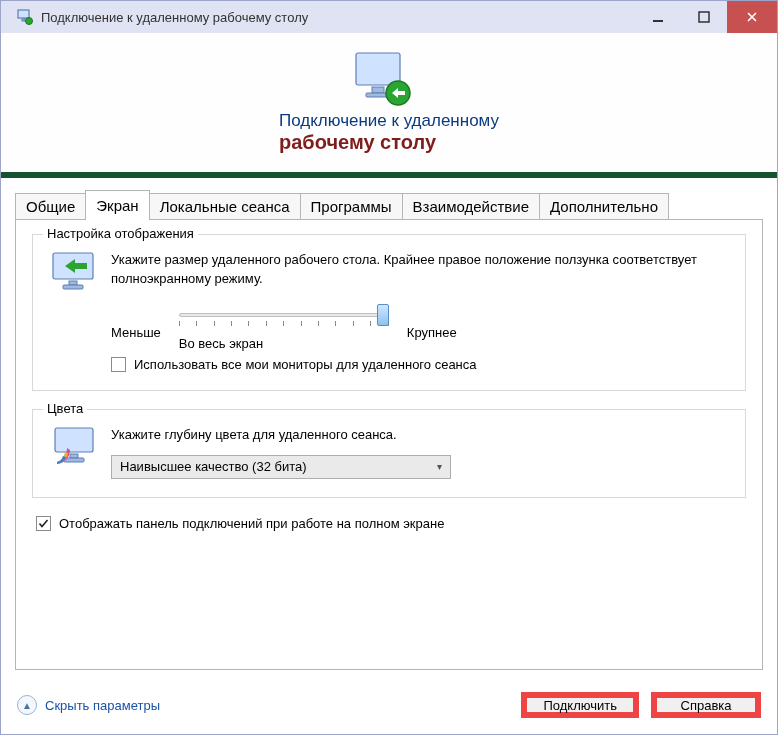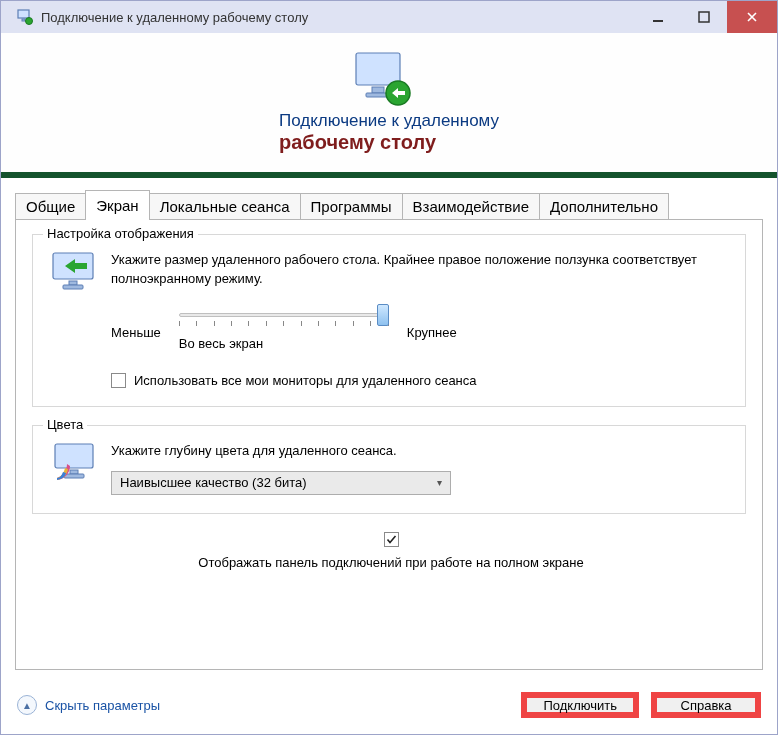--- a/index.html
+++ b/index.html
@@ -179,21 +179,21 @@
   }
   .slider-caption {
     text-align: left;
     margin-top: 10px;
     font-size: 13px;
   }
   
   .checkrow {
     display: flex;
     align-items: center;
-    margin-top: 22px;
+    margin-top: 6px;
     margin-left: 60px;
     gap: 8px;
   }
   .checkbox {
     width: 15px; height: 15px;
     border: 1px solid #8a8a8a;
     background: #fff;
     display: flex;
     align-items: center;
     justify-content: center;
@@ -386,21 +386,21 @@
           <div style="flex:1">
             <div class="row1-text">Укажите глубину цвета для удаленного сеанса.</div>
             <div class="select">
               <span>Наивысшее качество (32 бита)</span>
               <span class="select-caret">▾</span>
             </div>
           </div>
         </div>
       </div>
 
-      <div class="checkrow" style="margin-left:4px; margin-top:12px;flex-direction:column;">
+      <div class="checkrow" style="margin-left:4px; margin-top:12px;">
         <span class="checkbox">
           <svg width="11" height="11" viewBox="0 0 11 11">
               <path d="M1.5 5.5 L4 8.5 L9.5 2" fill="none" stroke="#222" stroke-width="1.6"></path>
             </svg>
         </span>
         <span>Отображать панель подключений при работе на полном экране</span>
       </div>
 
     </div>
   </div>

